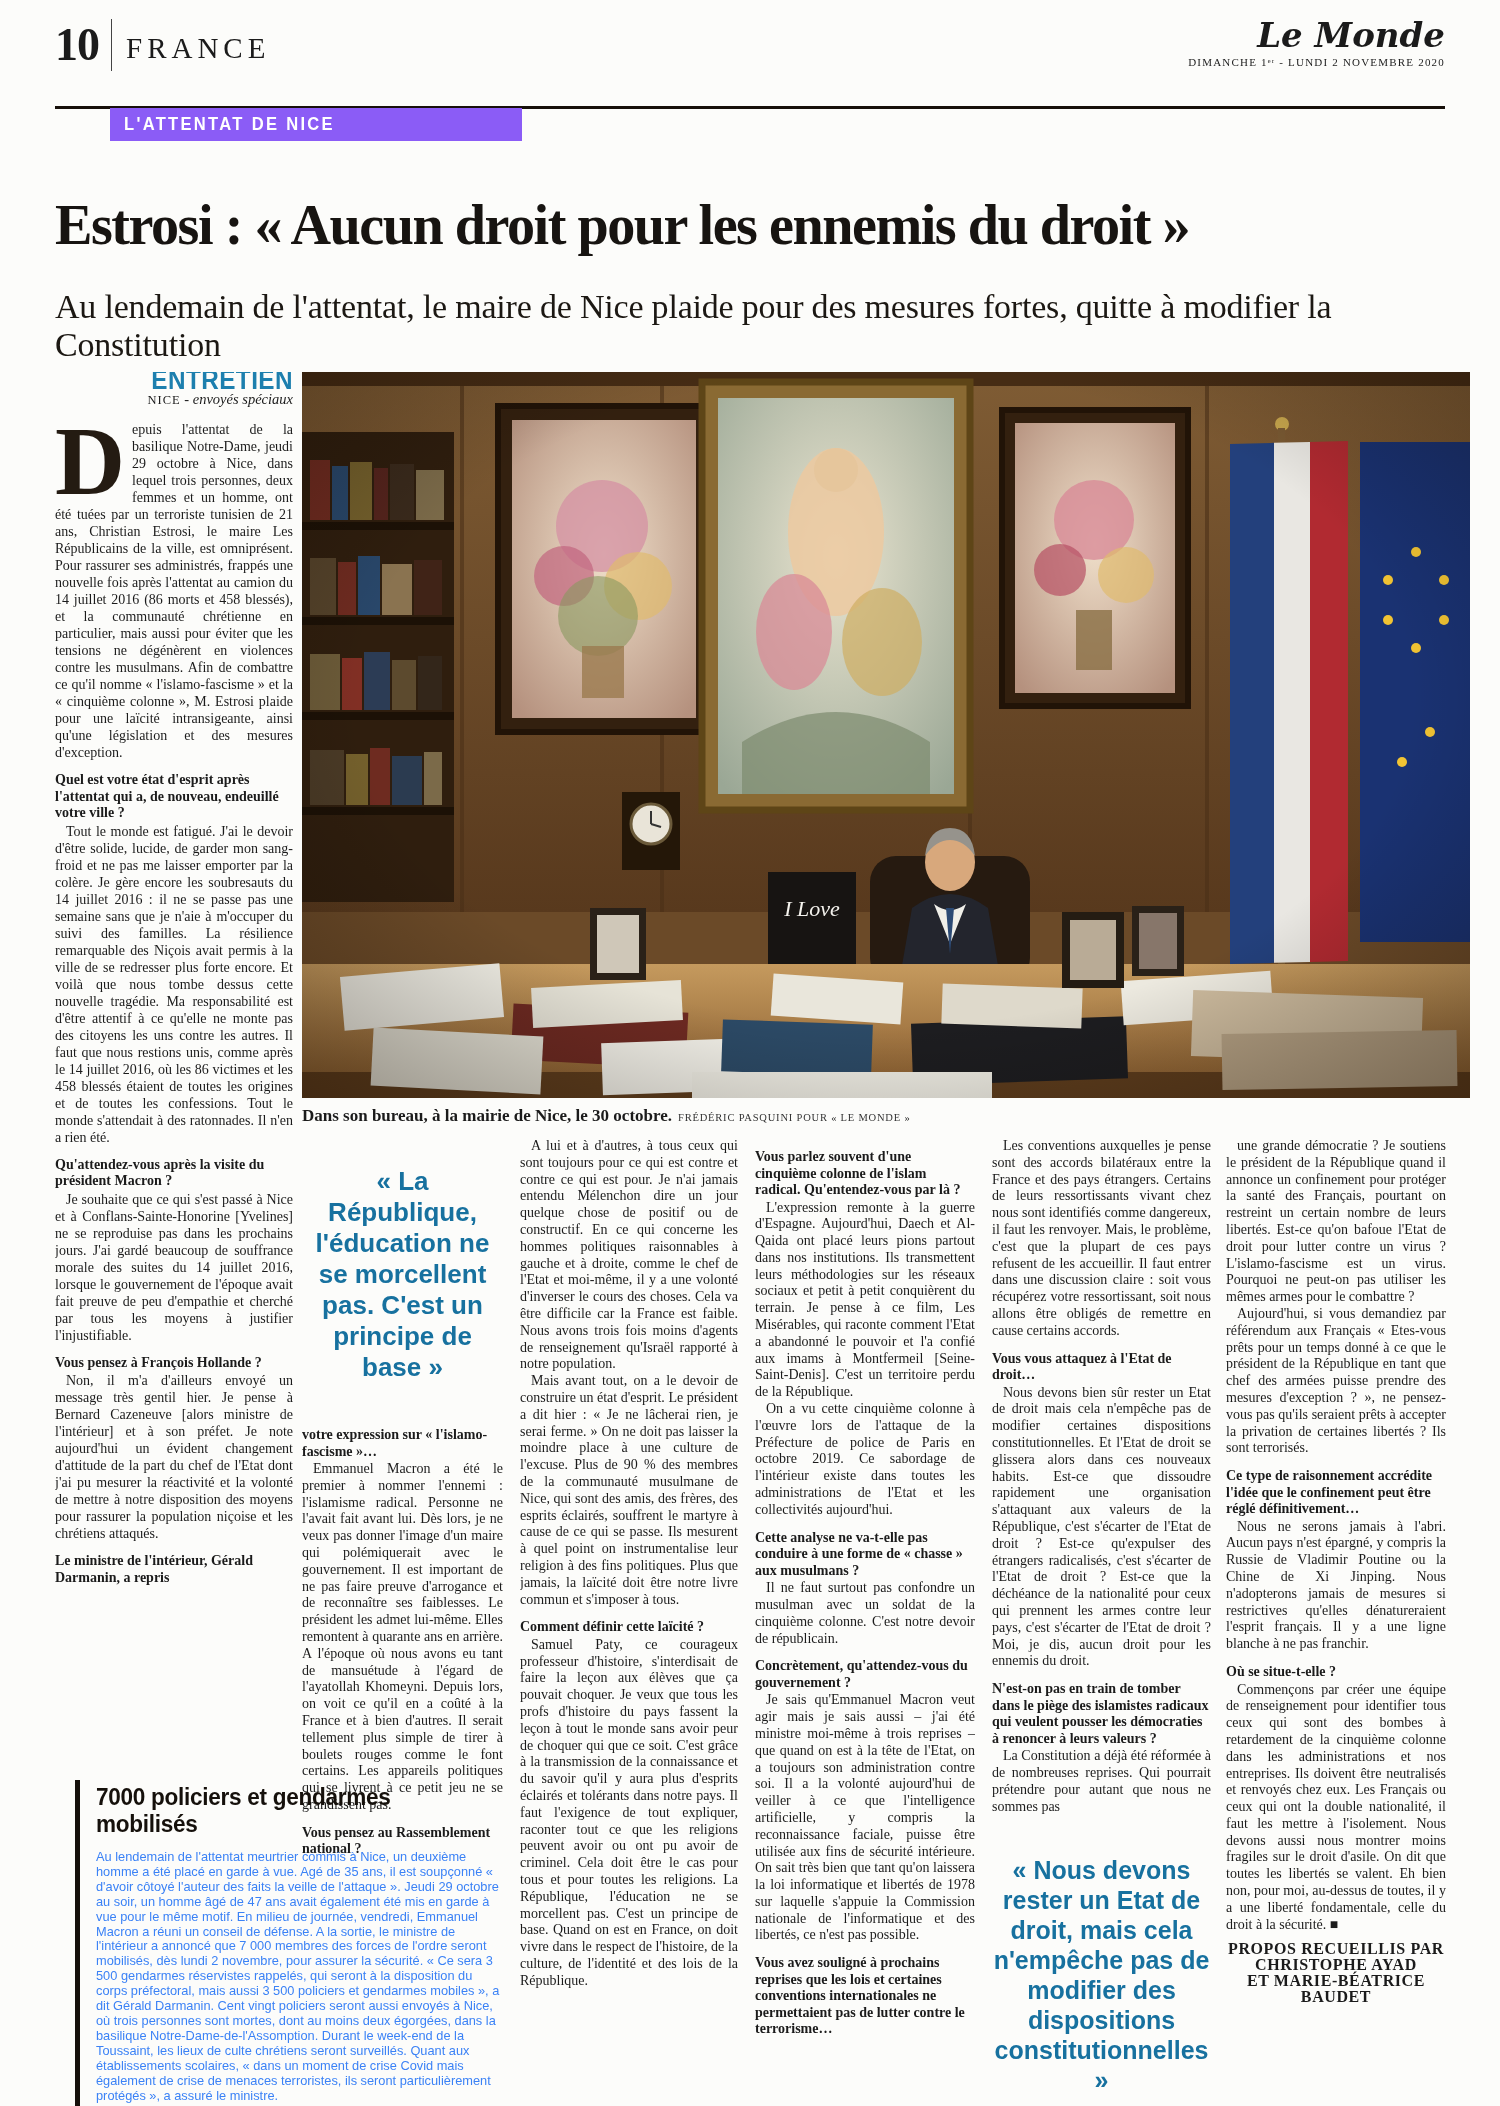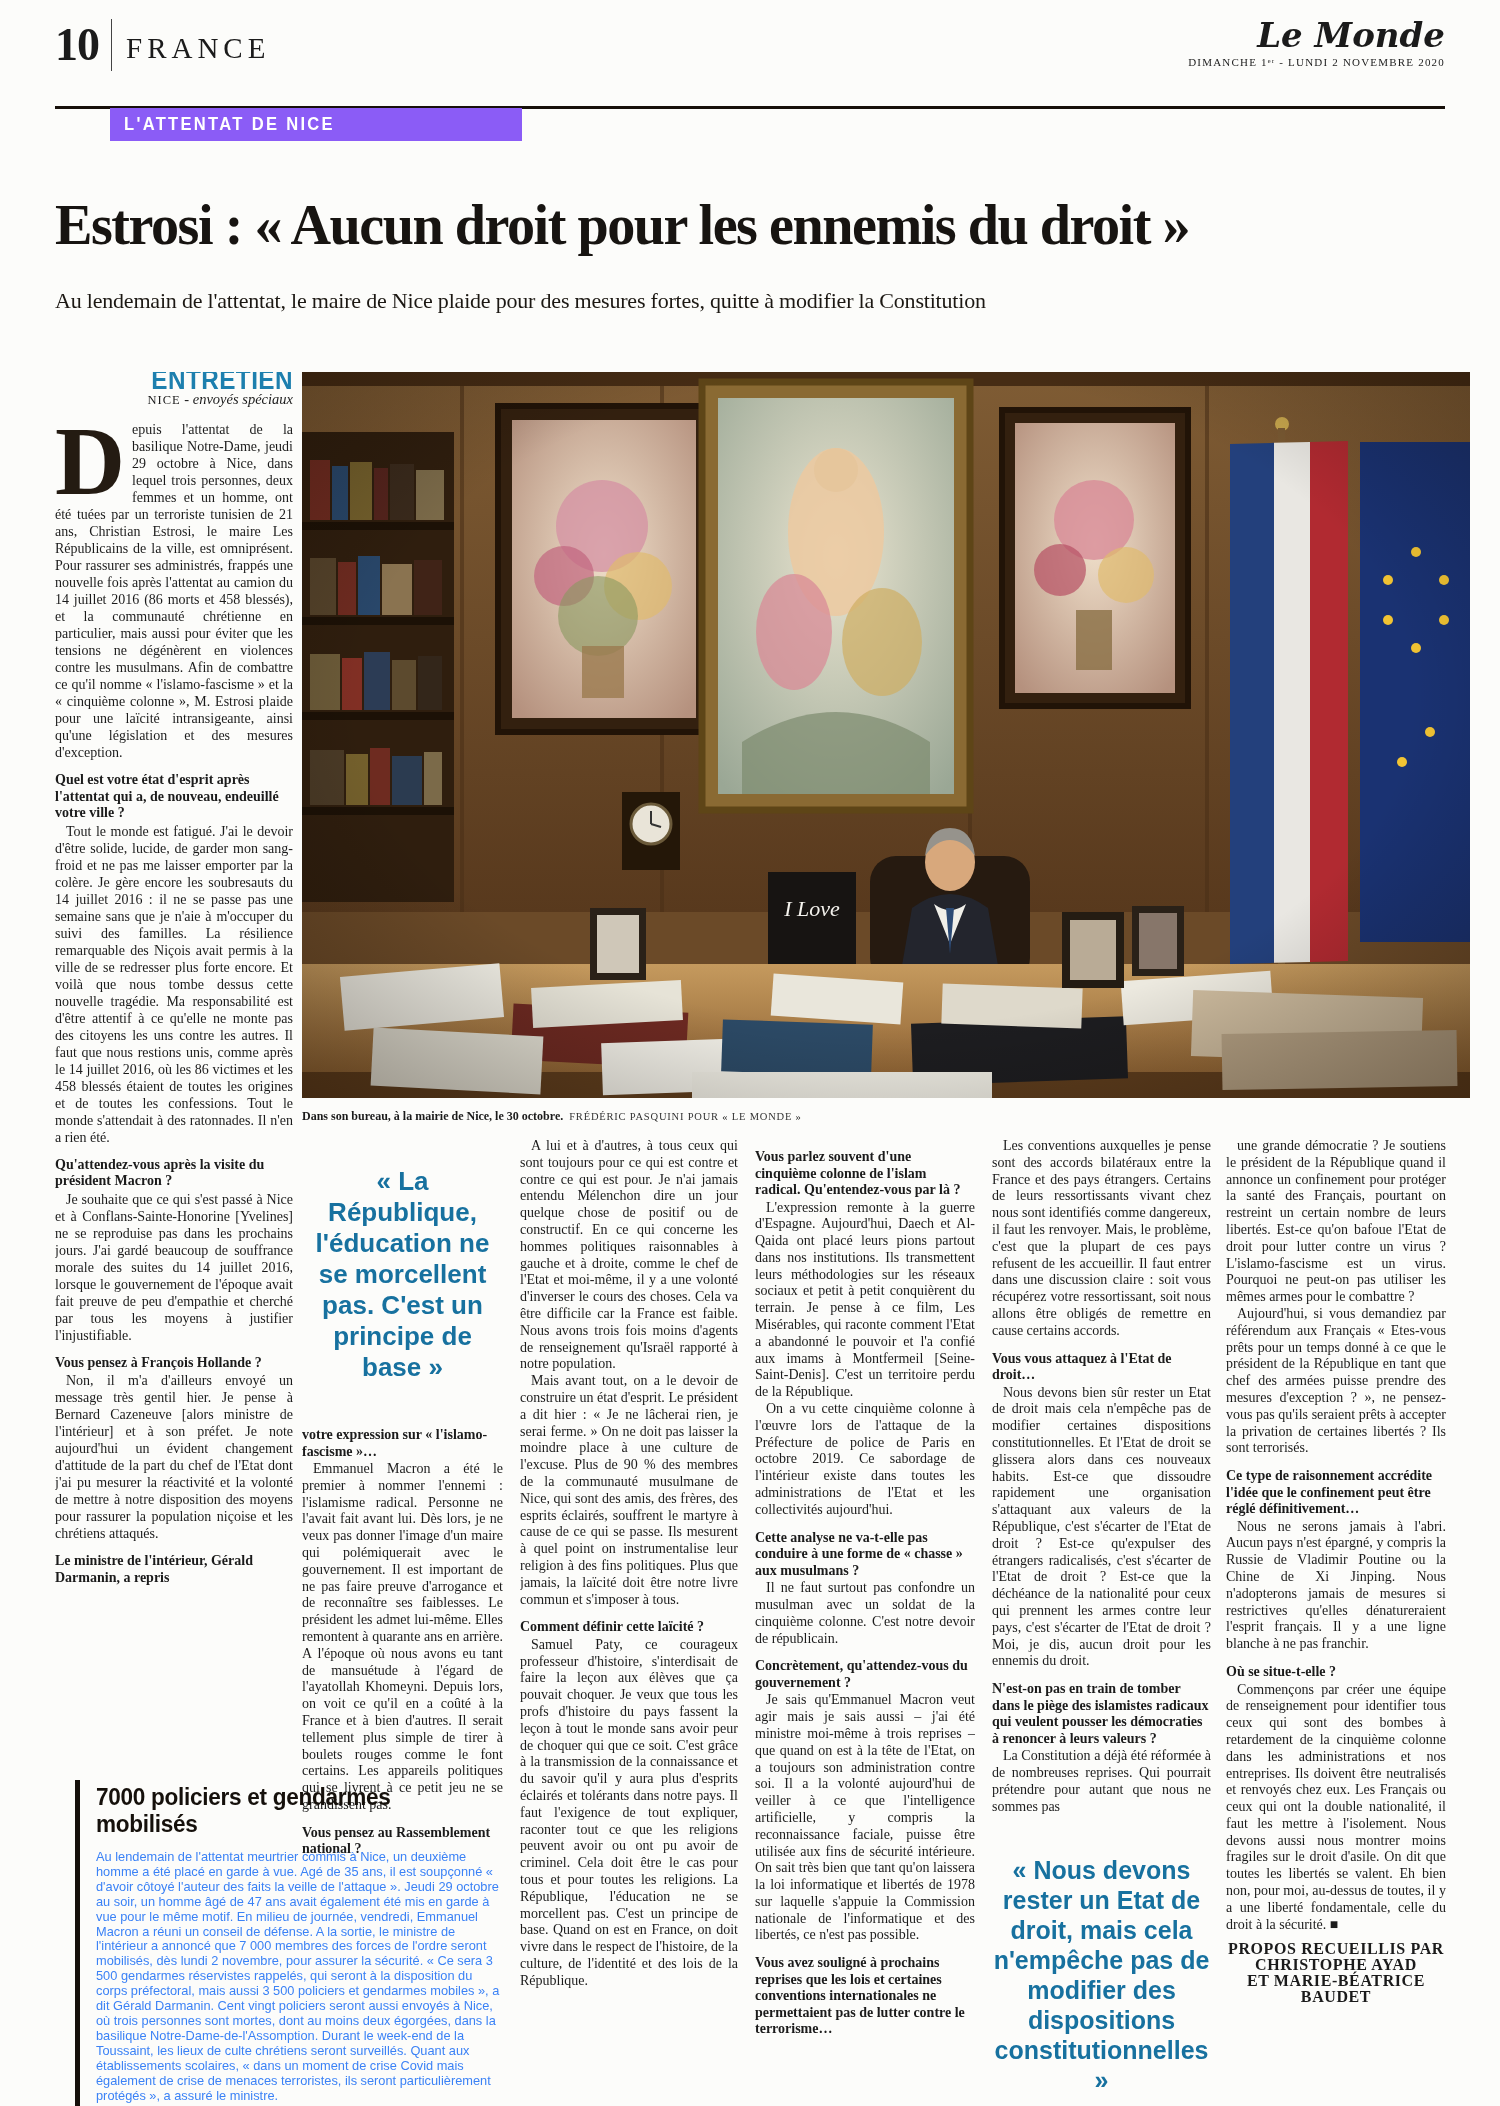--- a/index.html
+++ b/index.html
@@ -17,21 +17,21 @@
   
   .top-rule{position:absolute;left:55px;right:55px;top:106px;height:3px;background:#17100a;}
   .kicker{position:absolute;left:110px;top:108px;width:412px;height:33px;background:#8b5cf6;
           display:flex;align-items:center;padding-left:14px;box-sizing:border-box;}
   .kicker span{font-family:"Liberation Sans",sans-serif;font-weight:bold;color:#fff;
                font-size:18px;letter-spacing:2.5px;transform:scaleX(.92);transform-origin:left;}
   
   .headline{position:absolute;left:55px;top:192px;width:1392px;overflow:hidden;}
   .headline span{display:inline-block;white-space:nowrap;font-weight:bold;font-size:57px;
                  letter-spacing:-1.5px;transform:scaleX(.985);transform-origin:left;color:#171411;}
-  .subhead{position:absolute;left:55px;top:288px;width:1392px;font-size:22px;letter-spacing:-.2px;color:#1c1813;}
+  .subhead{position:absolute;left:55px;top:288px;width:1392px;font-size:34px;letter-spacing:-.2px;color:#1c1813;}
   
   .col{position:absolute;font-size:14px;line-height:17px;text-align:justify;overflow:hidden;
        -webkit-hyphens:auto;hyphens:auto;}
   .c1{left:55px;top:372px;width:238px;height:1402px;}
   .bcol{top:1138px;height:966px;font-size:14px;line-height:16.8px;}
   .c2{left:302px;width:201px;}
   .c3{left:520px;width:218px;}
   .c4{left:755px;width:220px;}
   .c5{left:992px;width:219px;}
   .c6{left:1226px;width:220px;}
@@ -48,21 +48,21 @@
   .pullquote{font-family:"Liberation Sans",sans-serif;font-weight:bold;color:#17719f;
              font-size:26px;line-height:31px;text-align:center;margin:28px 2px 44px;text-indent:0;
              -webkit-hyphens:none;hyphens:none;}
   .c5 .pullquote{margin:40px 0 0;font-size:25px;line-height:30px;}
   .credits{font-family:"Liberation Serif",serif;font-weight:bold;font-size:16px;letter-spacing:.6px;
            text-align:center;margin-top:8px;line-height:16px;white-space:pre-line;}
   
   .photo{position:absolute;left:302px;top:372px;width:1168px;height:726px;background:#6b4a28;}
   .photo svg{display:block;}
   .caption{position:absolute;left:302px;top:1106px;width:1168px;font-size:16px;}
-  .caption b{font-size:12px;}
+  .caption b{font-size:17px;}
   .caption .credit{font-family:"Liberation Serif",serif;font-size:10.5px;letter-spacing:.8px;color:#333;margin-left:6px;}
   
   .newsbox{position:absolute;left:75px;top:1780px;width:428px;height:326px;border-left:5px solid #15100b;
            padding-left:16px;box-sizing:border-box;font-family:"Liberation Sans",sans-serif;}
   .newsbox h3{margin:4px 0 12px;font-size:23.5px;letter-spacing:-.3px;transform:scaleX(.96);transform-origin:left;color:#15100b;}
   .newsbox p{margin:0;font-size:12.8px;line-height:14.9px;color:#3b82f6;text-align:left;}
 </style>
 </head>
 <body>
 

